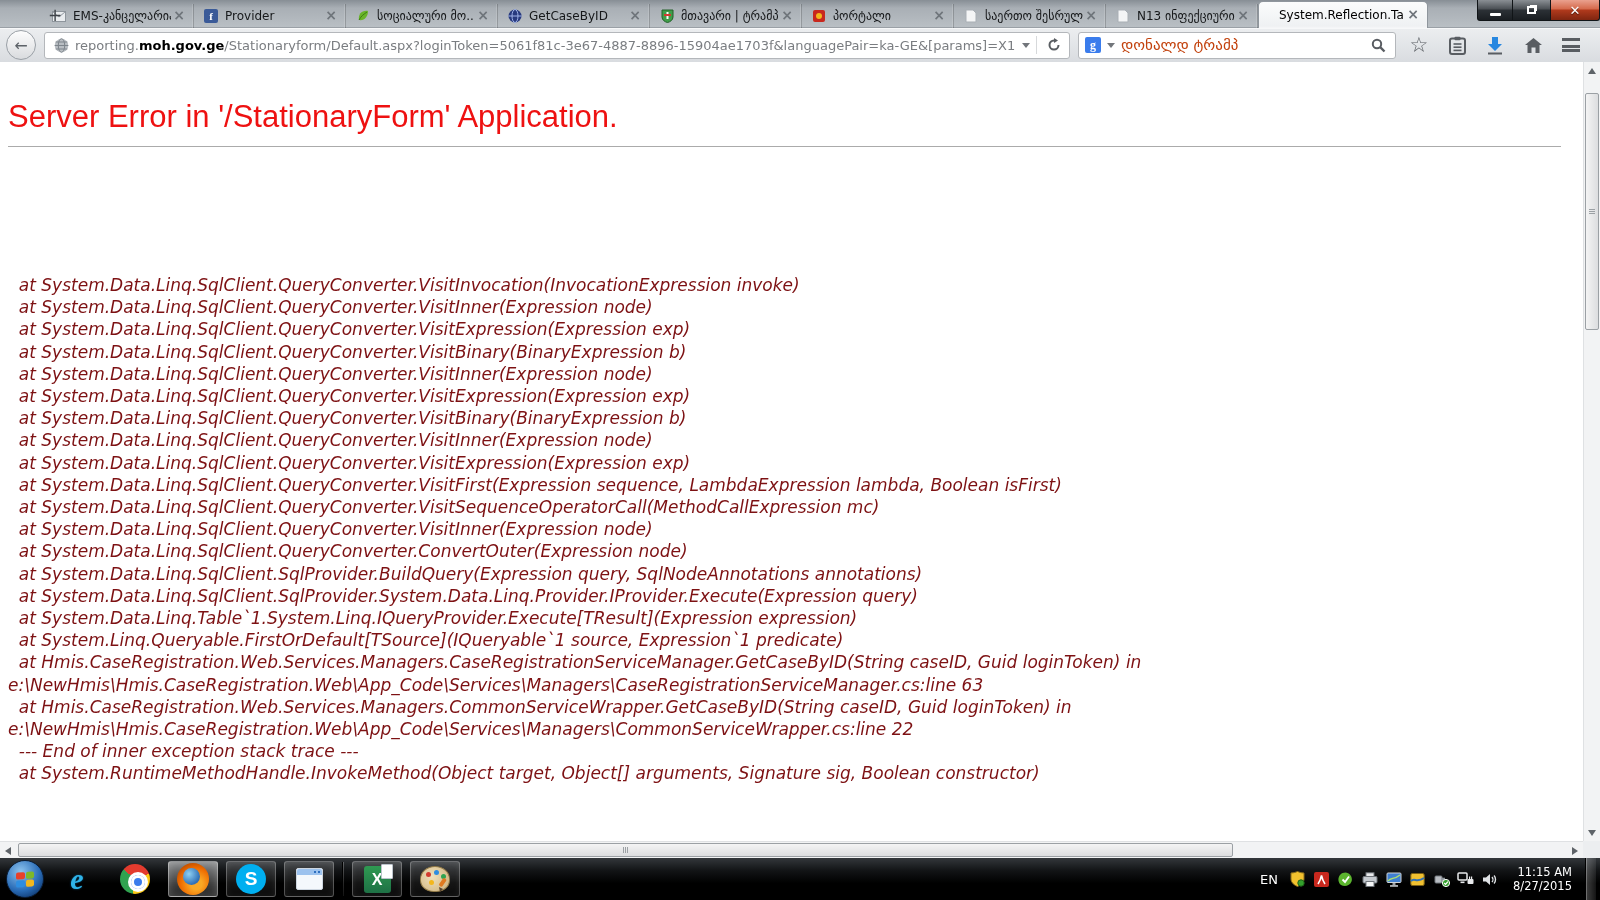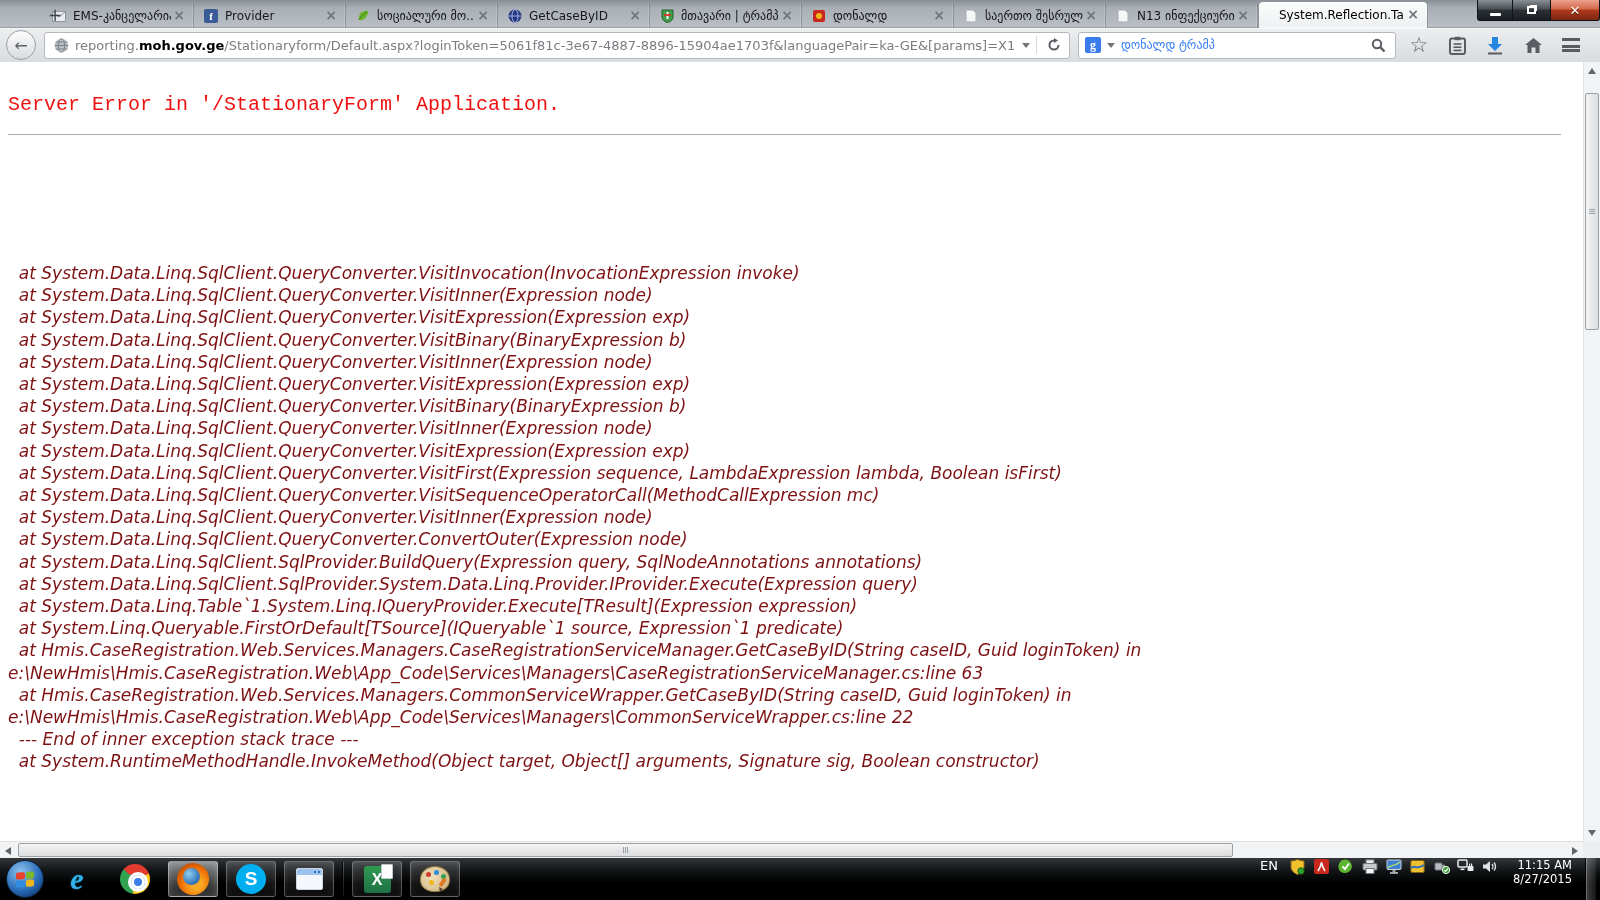--- a/index.html
+++ b/index.html
@@ -58,31 +58,31 @@
     display:flex;align-items:center;justify-content:center;color:#5d6268;font-size:16px}
   .urlbar{flex:none;width:1026px;height:27px;background:#fff;border:1px solid #b4b7bb;
     border-radius:3px;display:flex;align-items:center;padding:0 4px 0 8px;gap:6px;overflow:hidden}
   .url-text{flex:1;font-size:13px;white-space:nowrap;overflow:hidden;color:#7a7d81}
   .url-text b{color:#000;font-weight:bold}
   .caret{width:0;height:0;border-left:4px solid transparent;border-right:4px solid transparent;
     border-top:5px solid #72767b;flex:none}
   .divider{width:1px;height:18px;background:#d7d9db;flex:none}
   .searchbar{flex:none;width:318px;height:27px;background:#fff;border:1px solid #b4b7bb;
     border-radius:3px;display:flex;align-items:center;padding:0 6px;gap:6px;overflow:hidden}
-  .search-text{flex:1;font-size:12px;color:#3b82f6;white-space:nowrap;overflow:hidden}
+  .search-text{flex:1;font-size:15px;color:#c2410c;white-space:nowrap;overflow:hidden}
   .navicon{flex:none;display:flex;align-items:center;justify-content:center;width:30px;height:30px;color:#595d62}
   .star{font-size:21px;line-height:21px}
   .menu-bars{width:18px;height:14px;border-top:3px solid #595d62;
     border-bottom:3px solid #595d62;background:linear-gradient(transparent 4px,#595d62 4px,#595d62 7px,transparent 7px)}
 
   
   .content{position:absolute;top:62px;left:0;right:0;bottom:42px;background:#fff}
   .page-text{position:absolute;top:0;left:0;right:17px;height:779px;overflow:hidden;padding-top:24px}
-  h1.err{font-family:Liberation Mono, monospace;font-weight:normal;
-    font-size:20px;line-height:30px;color:var(--error-red);margin:4px 0 0 8px}
+  h1.err{font-family:Liberation Sans, sans-serif;font-weight:normal;
+    font-size:31px;line-height:30px;color:var(--error-red);margin:16px 0 0 8px}
   hr.rule{border:none;border-top:1px solid #ababab;margin:14px 22px 0 8px}
   .stack{margin:16px 6px 0 8px;font-style:italic;font-size:17px;line-height:22.2px;
     color:var(--stack-maroon);white-space:pre-wrap;overflow-wrap:break-word;
     font-family:"DejaVu Sans",sans-serif}
 
   
   .vscroll{position:absolute;top:0;right:0;width:17px;height:779px;
     background:#f2f3f4;border-left:1px solid #dfe1e3}
   .sb-btn{position:absolute;left:0;width:16px;height:17px;display:flex;align-items:center;justify-content:center}
   .tri{width:0;height:0}
@@ -135,21 +135,21 @@
   .excel{width:27px;height:27px;background:linear-gradient(#2f9a52,#1e7145);border-radius:3px;position:relative;
     color:#fff;font:bold 16px/27px "Liberation Sans",sans-serif;text-align:center}
   .excel::after{content:"";position:absolute;right:-2px;top:-2px;width:10px;height:13px;background:#fff;
     border:1px solid #bcc4cc;border-radius:1px}
   .paint{width:30px;height:26px;border-radius:50% 50% 45% 45%;background:radial-gradient(circle at 40% 40%,#efe0bb,#cdb07a);
     border:1px solid #937b48;position:relative}
   .paint i{position:absolute;width:5px;height:5px;border-radius:50%}
   .tb-sep{width:2px;height:34px;flex:none;background:linear-gradient(rgba(255,255,255,.28),rgba(255,255,255,.08));
     border-left:1px solid #000}
 
-  .tray{margin-left:auto;display:flex;align-items:flex-start;gap:7px;height:100%;padding-right:4px}
+  .tray{margin-left:auto;display:flex;align-items:center;gap:7px;height:100%;padding-right:4px}
   .tray-lang{color:#fff;font-size:13px;margin-right:4px}
   .tray-ic{width:17px;height:17px;display:flex;align-items:center;justify-content:center;flex:none}
   .clock{color:#fff;font-size:11.5px;line-height:14px;text-align:right;margin:0 6px 0 8px;white-space:nowrap}
   .showdesk{width:11px;height:42px;flex:none;border-left:1px solid #000;
     background:linear-gradient(90deg,rgba(255,255,255,.25),rgba(255,255,255,.08));
     box-shadow:inset 1px 0 0 rgba(255,255,255,.25)}
 </style>
 </head>
 <body>
 
@@ -206,21 +206,21 @@
         <span class="tab-title">მთავარი | ტრამპ...</span>
         <span class="tab-close">×</span>
       </div>
       <div class="tab">
         <span class="favicon">
           <svg width="14" height="14" viewBox="0 0 14 14">
               <rect x="1" y="1" width="12" height="12" rx="2" fill="#c8281e"></rect>
               <circle cx="7" cy="7" r="3" fill="#f3b71c"></circle>
             </svg>
         </span>
-        <span class="tab-title">დონალდ</span>
+        <span class="tab-title">პორტალი</span>
         <span class="tab-close">×</span>
       </div>
       <div class="tab">
         <span class="favicon">
           <svg width="12" height="14" viewBox="0 0 12 14">
               <path d="M1 1 H8 L11 4 V13 H1 Z" fill="#f4f5f6" stroke="#a9afb5"></path>
             </svg>
         </span>
         <span class="tab-title">საერთო შესრულები...</span>
         <span class="tab-close">×</span>

